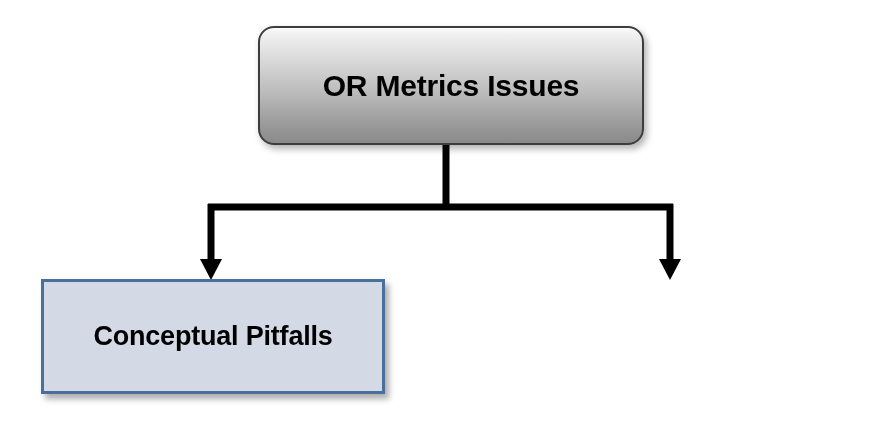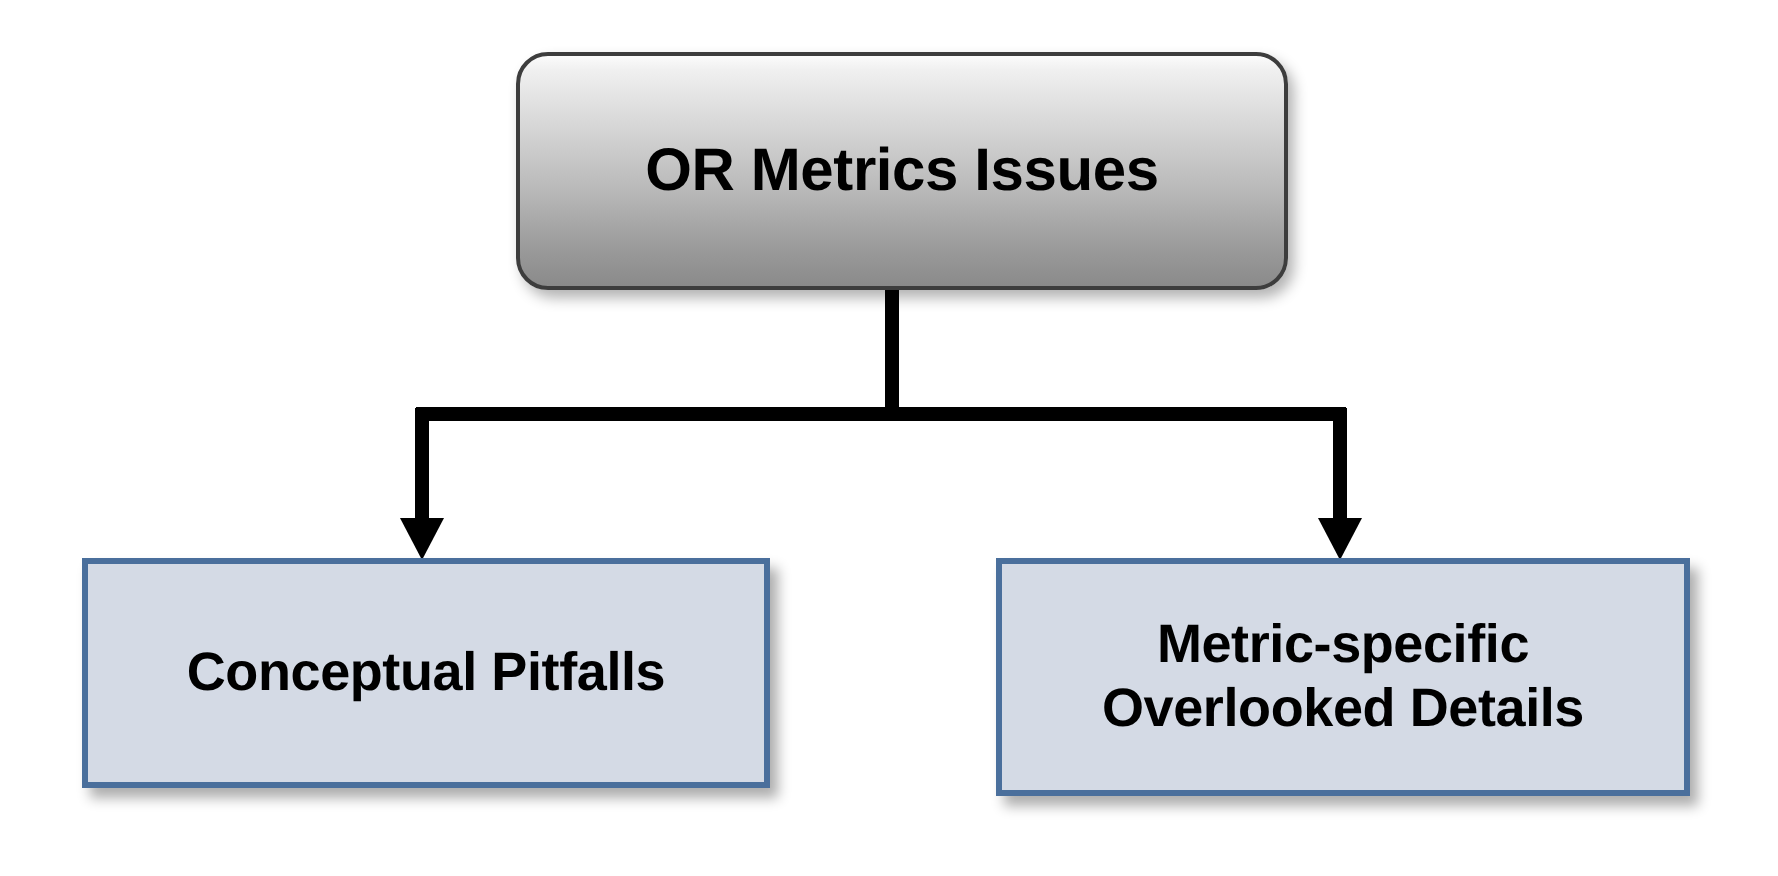--- a/index.html
+++ b/index.html
@@ -116,18 +116,14 @@
 
     <path d="M 670 204 L 670 261" stroke="#000000" stroke-width="7" fill="none"></path>
 
     <path d="M 659 259 L 681 259 L 670 280 Z" fill="#000000"></path>
   </svg>
 
   <div class="leaf-node left">
     <span class="leaf-label">Conceptual Pitfalls</span>
   </div>
 
-  <div class="leaf-node right">
-    <span class="leaf-label">Metric-specific
-Overlooked Details</span>
-  </div>
 
 </div>
 
 </body></html>

